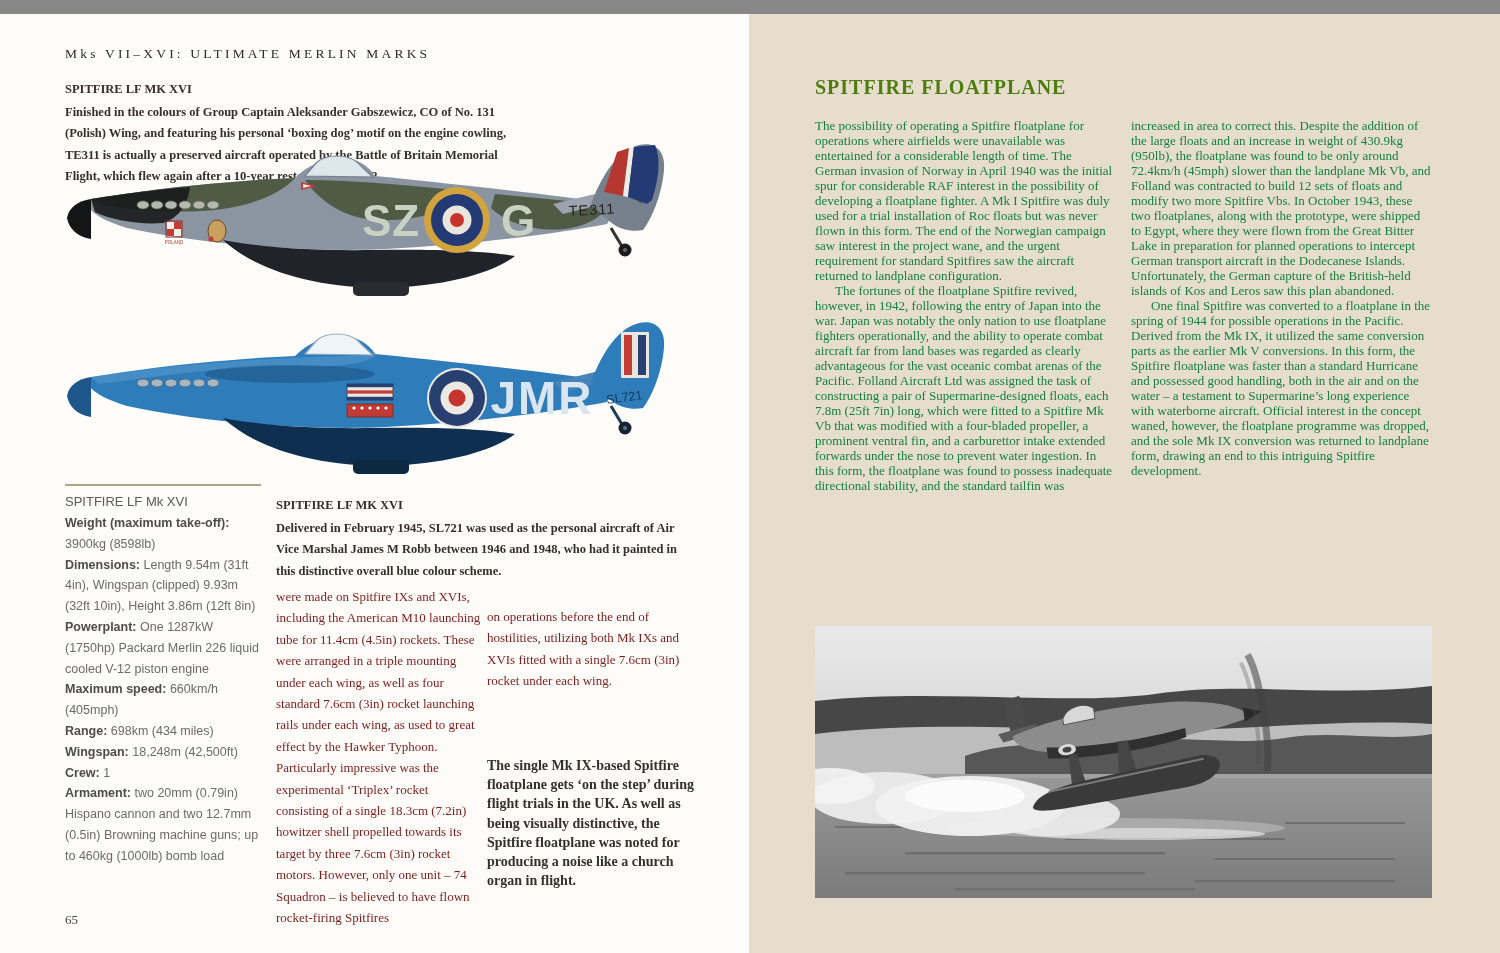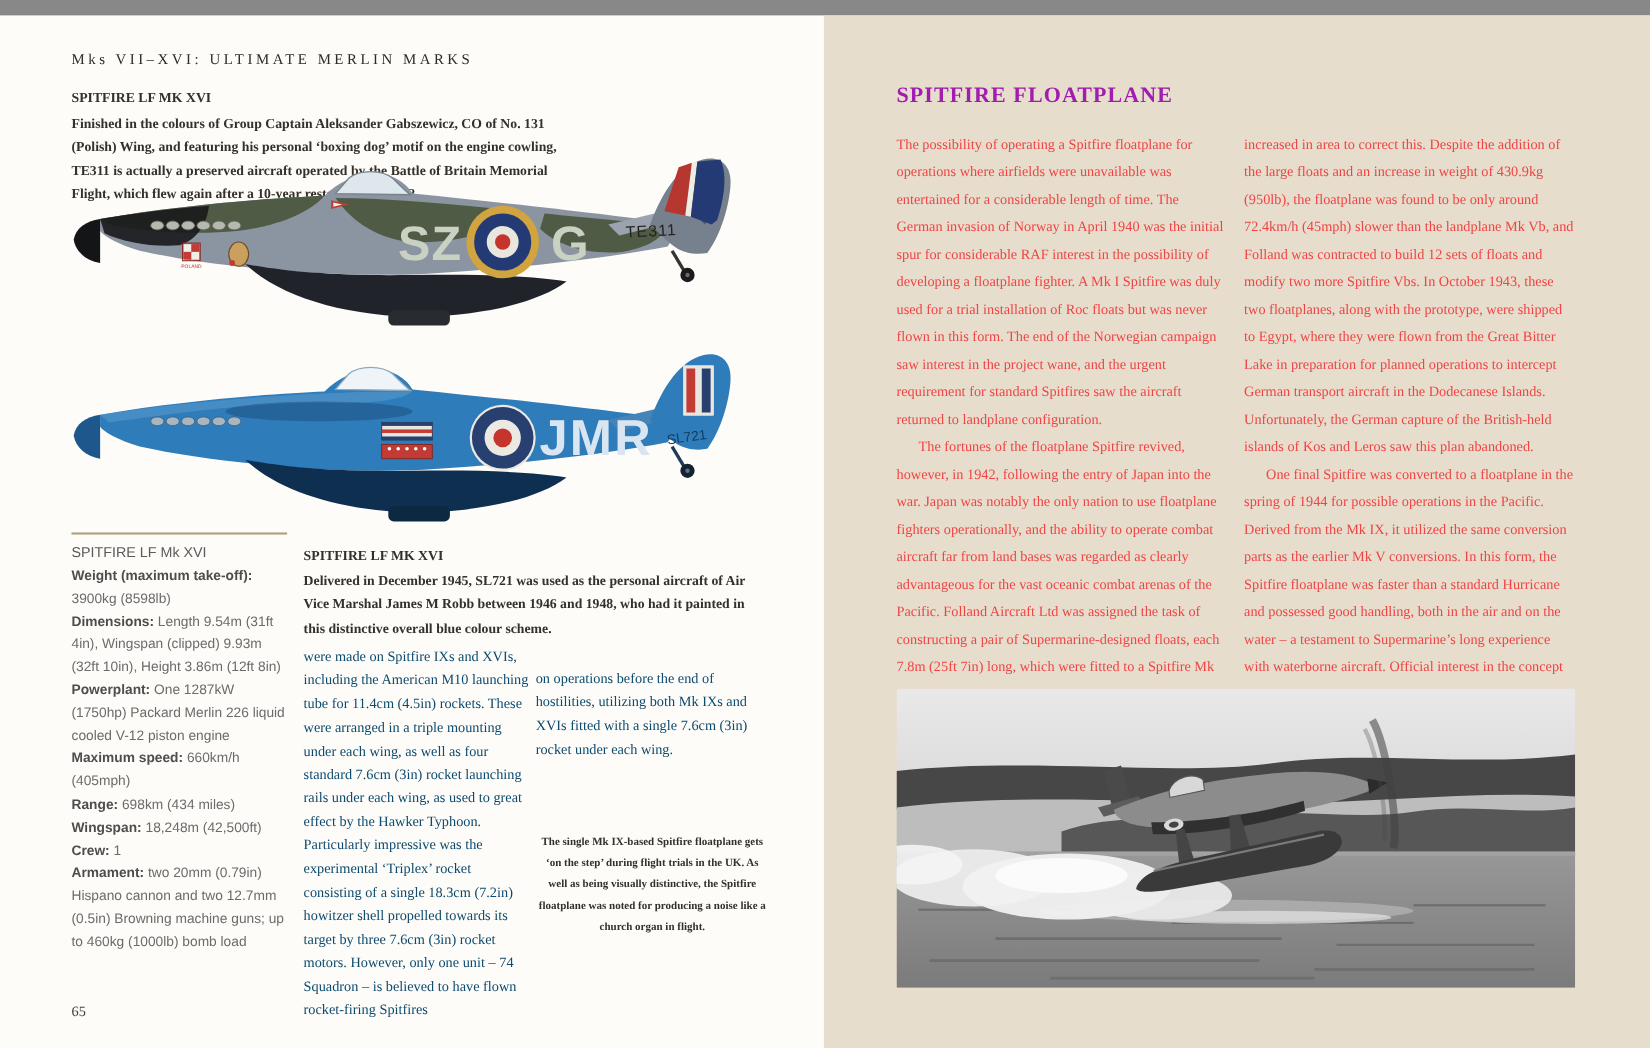--- a/index.html
+++ b/index.html
@@ -6,34 +6,34 @@
   body{font-family:"Liberation Serif",serif;background:#888;}
   .stage{position:relative;width:1500px;height:953px;background:#fdfcf9;overflow:hidden;margin-top:14px;}
   .abs{position:absolute;}
   
   .lp-header{left:65px;top:32px;font-size:13.5px;letter-spacing:3.2px;color:#2e2b27;font-weight:500;}
   .cap-h{font-weight:700;font-size:12.5px;color:#35302a;margin:0 0 5px 0;}
   .cap-b{font-weight:700;font-size:12.5px;line-height:21.4px;color:#35302a;margin:0;}
   .cap1{left:65px;top:68px;width:448px;}
   .cap2{left:276px;top:484px;width:420px;}
   .cap3{left:487px;top:742px;width:212px;}
-  .cap3 .cap-b{font-size:10px;line-height:19.2px;text-align:center;}
-  .body-col{font-size:13px;line-height:21.4px;color:#0c4a6e;}
+  .cap3 .cap-b{font-size:14px;line-height:19.2px;}
+  .body-col{font-size:13px;line-height:21.4px;color:#7f1d1d;}
   .colA{left:276px;top:572px;width:208px;}
   .colB{left:487px;top:592px;width:212px;}
   .specs{left:65px;top:470px;width:196px;border-top:2px solid #b1a383;padding-top:8px;
          font-family:"Liberation Sans",sans-serif;}
   .specs-title{font-size:13px;color:#5a5a5a;margin-bottom:4px;}
   .spec{font-size:12.5px;line-height:20.8px;color:#6b6b6b;margin:0;}
   .spec .lbl{font-weight:700;color:#4d4d4d;text-align:center;}
   .pageno{left:65px;top:898px;font-size:13px;color:#44403a;}
   
   .rp-bg{left:749px;top:0;width:751px;height:953px;background:#e7ddcd;}
-  .rp-title{left:815px;top:62px;font-size:20px;letter-spacing:1px;font-weight:600;color:#a21caf;}
-  .rp-col{font-size:13px;line-height:25px;color:#ef4444;}
+  .rp-title{left:815px;top:62px;font-size:20px;letter-spacing:1px;font-weight:600;color:#4d7c0f;}
+  .rp-col{font-size:13px;line-height:15px;color:#15803d;}
   .rp-col p{margin:0;}
   .rp-col p.indent{text-indent:20px;}
   .col1{left:815px;top:104px;width:300px;}
   .col2{left:1131px;top:104px;width:300px;}
   svg text{font-family:"Liberation Sans",sans-serif;}
 </style>
 </head>
 <body>
 
 <div class="stage">
@@ -173,21 +173,21 @@
     <p class="spec"><span class="lbl">Powerplant:</span> <span>One 1287kW (1750hp) Packard Merlin 226 liquid cooled V-12 piston engine</span></p>
     <p class="spec"><span class="lbl">Maximum speed:</span> <span>660km/h (405mph)</span></p>
     <p class="spec"><span class="lbl">Range:</span> <span>698km (434 miles)</span></p>
     <p class="spec"><span class="lbl">Wingspan:</span> <span>18,248m (42,500ft)</span></p>
     <p class="spec"><span class="lbl">Crew:</span> <span>1</span></p>
     <p class="spec"><span class="lbl">Armament:</span> <span>two 20mm (0.79in) Hispano cannon and two 12.7mm (0.5in) Browning machine guns; up to 460kg (1000lb) bomb load</span></p>
   </div>
 
   <div class="abs cap2">
     <div class="cap-h">SPITFIRE LF MK XVI</div>
-    <div class="cap-b">Delivered in December 1945, SL721 was used as the personal aircraft of Air Vice Marshal James M Robb between 1946 and 1948, who had it painted in this distinctive overall blue colour scheme.</div>
+    <div class="cap-b">Delivered in February 1945, SL721 was used as the personal aircraft of Air Vice Marshal James M Robb between 1946 and 1948, who had it painted in this distinctive overall blue colour scheme.</div>
   </div>
 
   <div class="abs body-col colA">were made on Spitfire IXs and XVIs, including the American M10 launching tube for 11.4cm (4.5in) rockets. These were arranged in a triple mounting under each wing, as well as four standard 7.6cm (3in) rocket launching rails under each wing, as used to great effect by the Hawker Typhoon. Particularly impressive was the experimental ‘Triplex’ rocket consisting of a single 18.3cm (7.2in) howitzer shell propelled towards its target by three 7.6cm (3in) rocket motors. However, only one unit – 74 Squadron – is believed to have flown rocket-firing Spitfires</div>
   <div class="abs body-col colB">on operations before the end of hostilities, utilizing both Mk IXs and XVIs fitted with a single 7.6cm (3in) rocket under each wing.</div>
 
   <div class="abs cap3">
     <div class="cap-b">The single Mk IX-based Spitfire floatplane gets ‘on the step’ during flight trials in the UK. As well as being visually distinctive, the Spitfire floatplane was noted for producing a noise like a church organ in flight.</div>
   </div>
 
   <div class="abs pageno">65</div>

